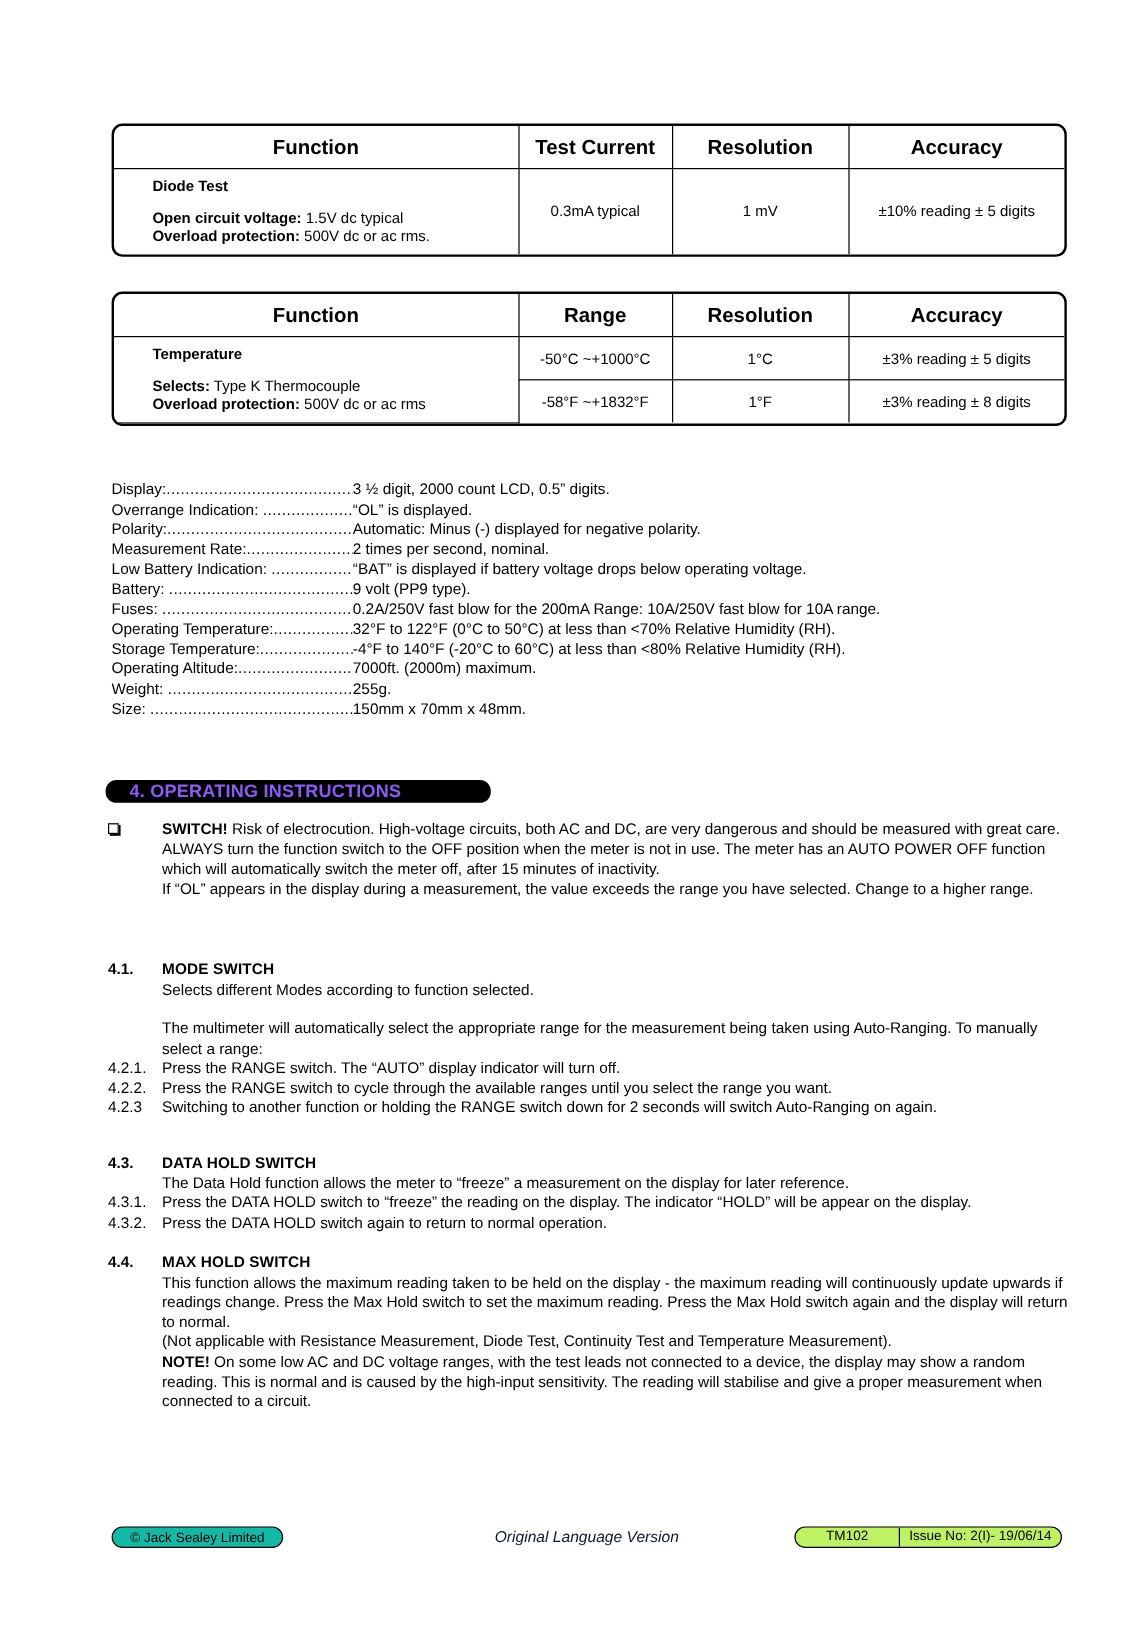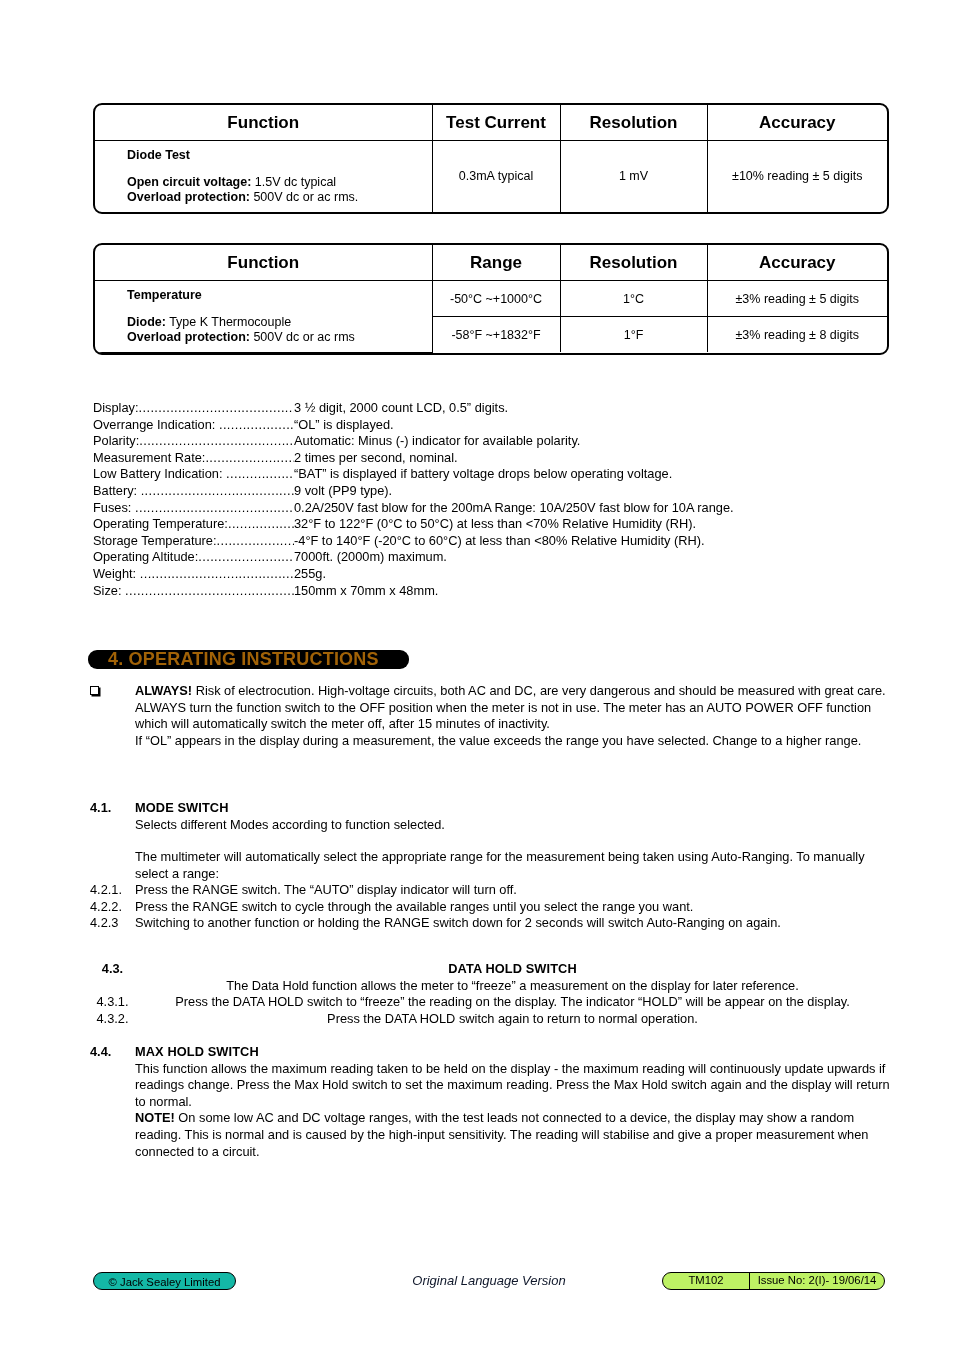--- a/index.html
+++ b/index.html
@@ -105,22 +105,22 @@
 
   
   .section-bar {
     position: absolute;
     left: 76px;
     top: 650px;
     width: 321px;
     height: 19px;
     background: #000;
     border-radius: 9px;
-    color: #a16207;
-    font-size: 18px;
+    color: #8b5cf6;
+    font-size: 15px;
     font-weight: bold;
     line-height: 19px;
     padding-left: 20px;
     box-sizing: border-box;
     letter-spacing: 0.2px;
   }
 
   
   .instr {
     position: absolute;
@@ -260,57 +260,57 @@
           <th>Range</th>
           <th>Resolution</th>
           <th>Accuracy</th>
         </tr>
       </thead>
       <tbody>
         <tr>
           <td class="func-cell" rowspan="2">
             <span class="b">Temperature</span>
             <span class="gap"></span>
-            <span class="b">Diode:</span><span> Type K Thermocouple</span><br>
+            <span class="b">Selects:</span><span> Type K Thermocouple</span><br>
             <span class="b">Overload protection:</span><span> 500V dc or ac rms</span>
           </td>
           <td class="val-cell">-50°C ~+1000°C</td>
           <td class="val-cell">1°C</td>
           <td class="val-cell">±3% reading ± 5 digits</td>
         </tr>
         <tr>
           <td class="val-cell">-58°F ~+1832°F</td>
           <td class="val-cell">1°F</td>
           <td class="val-cell">±3% reading ± 8 digits</td>
         </tr>
       </tbody>
     </table>
   </div>
 
   <div class="spec-list">
     <span class="spec-row"><span class="label-wrap"><span>Display:</span><span class="leader">..............................................................</span></span><span>3 ½ digit, 2000 count LCD, 0.5” digits.</span></span>
     <span class="spec-row"><span class="label-wrap"><span>Overrange Indication: </span><span class="leader">..............................................................</span></span><span>“OL” is displayed.</span></span>
-    <span class="spec-row"><span class="label-wrap"><span>Polarity:</span><span class="leader">..............................................................</span></span><span>Automatic: Minus (-) indicator for available polarity.</span></span>
+    <span class="spec-row"><span class="label-wrap"><span>Polarity:</span><span class="leader">..............................................................</span></span><span>Automatic: Minus (-) displayed for negative polarity.</span></span>
     <span class="spec-row"><span class="label-wrap"><span>Measurement Rate:</span><span class="leader">..............................................................</span></span><span>2 times per second, nominal.</span></span>
     <span class="spec-row"><span class="label-wrap"><span>Low Battery Indication: </span><span class="leader">..............................................................</span></span><span>“BAT” is displayed if battery voltage drops below operating voltage.</span></span>
     <span class="spec-row"><span class="label-wrap"><span>Battery: </span><span class="leader">..............................................................</span></span><span>9 volt (PP9 type).</span></span>
     <span class="spec-row"><span class="label-wrap"><span>Fuses: </span><span class="leader">..............................................................</span></span><span>0.2A/250V fast blow for the 200mA Range: 10A/250V fast blow for 10A range.</span></span>
     <span class="spec-row"><span class="label-wrap"><span>Operating Temperature:</span><span class="leader">..............................................................</span></span><span>32°F to 122°F (0°C to 50°C) at less than &lt;70% Relative Humidity (RH).</span></span>
     <span class="spec-row"><span class="label-wrap"><span>Storage Temperature:</span><span class="leader">..............................................................</span></span><span>-4°F to 140°F (-20°C to 60°C) at less than &lt;80% Relative Humidity (RH).</span></span>
     <span class="spec-row"><span class="label-wrap"><span>Operating Altitude:</span><span class="leader">..............................................................</span></span><span>7000ft. (2000m) maximum.</span></span>
     <span class="spec-row"><span class="label-wrap"><span>Weight:  </span><span class="leader">..............................................................</span></span><span>255g.</span></span>
     <span class="spec-row"><span class="label-wrap"><span>Size:   </span><span class="leader">..............................................................</span></span><span>150mm x 70mm x 48mm.</span></span>
   </div>
 
   <div class="section-bar">4.  OPERATING INSTRUCTIONS</div>
 
   <div class="instr warn-block">
     <span class="warn-icon"></span>
     <div class="warn-body">
-      <p><b class="strong">ALWAYS!</b><span>  Risk of electrocution. High-voltage circuits, both AC and DC, are very dangerous and should be measured with great care.</span></p>
+      <p><b class="strong">SWITCH!</b><span>  Risk of electrocution. High-voltage circuits, both AC and DC, are very dangerous and should be measured with great care.</span></p>
       <p>ALWAYS turn the function switch to the OFF position when the meter is not in use. The meter has an AUTO POWER OFF function which will automatically switch the meter off, after 15 minutes of inactivity.</p>
       <p>If “OL” appears in the display during a measurement, the value exceeds the range you have selected. Change to a higher range.</p>
     </div>
   </div>
 
   <div class="num-block" style="top:800px;">
     <div class="num-row">
       <span class="num">4.1.</span>
       <span class="txt head">MODE SWITCH</span>
     </div>
@@ -326,21 +326,21 @@
     <div class="num-row">
       <span class="num plain">4.2.2.</span>
       <span class="txt">Press the RANGE switch to cycle through the available ranges until you select the range you want.</span>
     </div>
     <div class="num-row">
       <span class="num plain">4.2.3</span>
       <span class="txt">Switching to another function or holding the RANGE switch down for 2 seconds will switch Auto-Ranging on again.</span>
     </div>
   </div>
 
-  <div class="num-block" style="top:961px;text-align:center;">
+  <div class="num-block" style="top:961px;">
     <div class="num-row">
       <span class="num">4.3.</span>
       <span class="txt head">DATA HOLD SWITCH</span>
     </div>
     <div class="indent-body">The Data Hold function allows the meter to “freeze” a measurement on the display for later reference.</div>
     <div class="num-row">
       <span class="num plain">4.3.1.</span>
       <span class="txt">Press the DATA HOLD switch to “freeze” the reading on the display. The indicator “HOLD” will be appear on the display.</span>
     </div>
     <div class="num-row">
@@ -348,20 +348,21 @@
       <span class="txt">Press the DATA HOLD switch again to return to normal operation.</span>
     </div>
   </div>
 
   <div class="num-block" style="top:1044px;">
     <div class="num-row">
       <span class="num">4.4.</span>
       <span class="txt head">MAX HOLD SWITCH</span>
     </div>
     <div class="indent-body">This function allows the maximum reading taken to be held on the display - the maximum reading will continuously update upwards if readings change. Press the Max Hold switch to set the maximum reading. Press the Max Hold switch again and the display will return to normal.</div>
+    <div class="indent-body">(Not applicable with Resistance Measurement, Diode Test, Continuity Test and Temperature Measurement).</div>
     <div class="indent-body"><b class="strong">NOTE!</b><span> On some low AC and DC voltage ranges, with the test leads not connected to a device, the display may show a random reading. This is normal and is caused by the high-input sensitivity. The reading will stabilise and give a proper measurement when connected to a circuit.</span></div>
   </div>
 
   <div class="footer">
     <div class="copy-box">© Jack Sealey Limited</div>
     <div class="orig-lang">Original Language Version</div>
     <div class="issue-box">
       <div class="cell cell-model">TM102</div>
       <div class="cell cell-issue">Issue No: 2(I)- 19/06/14</div>
     </div>

